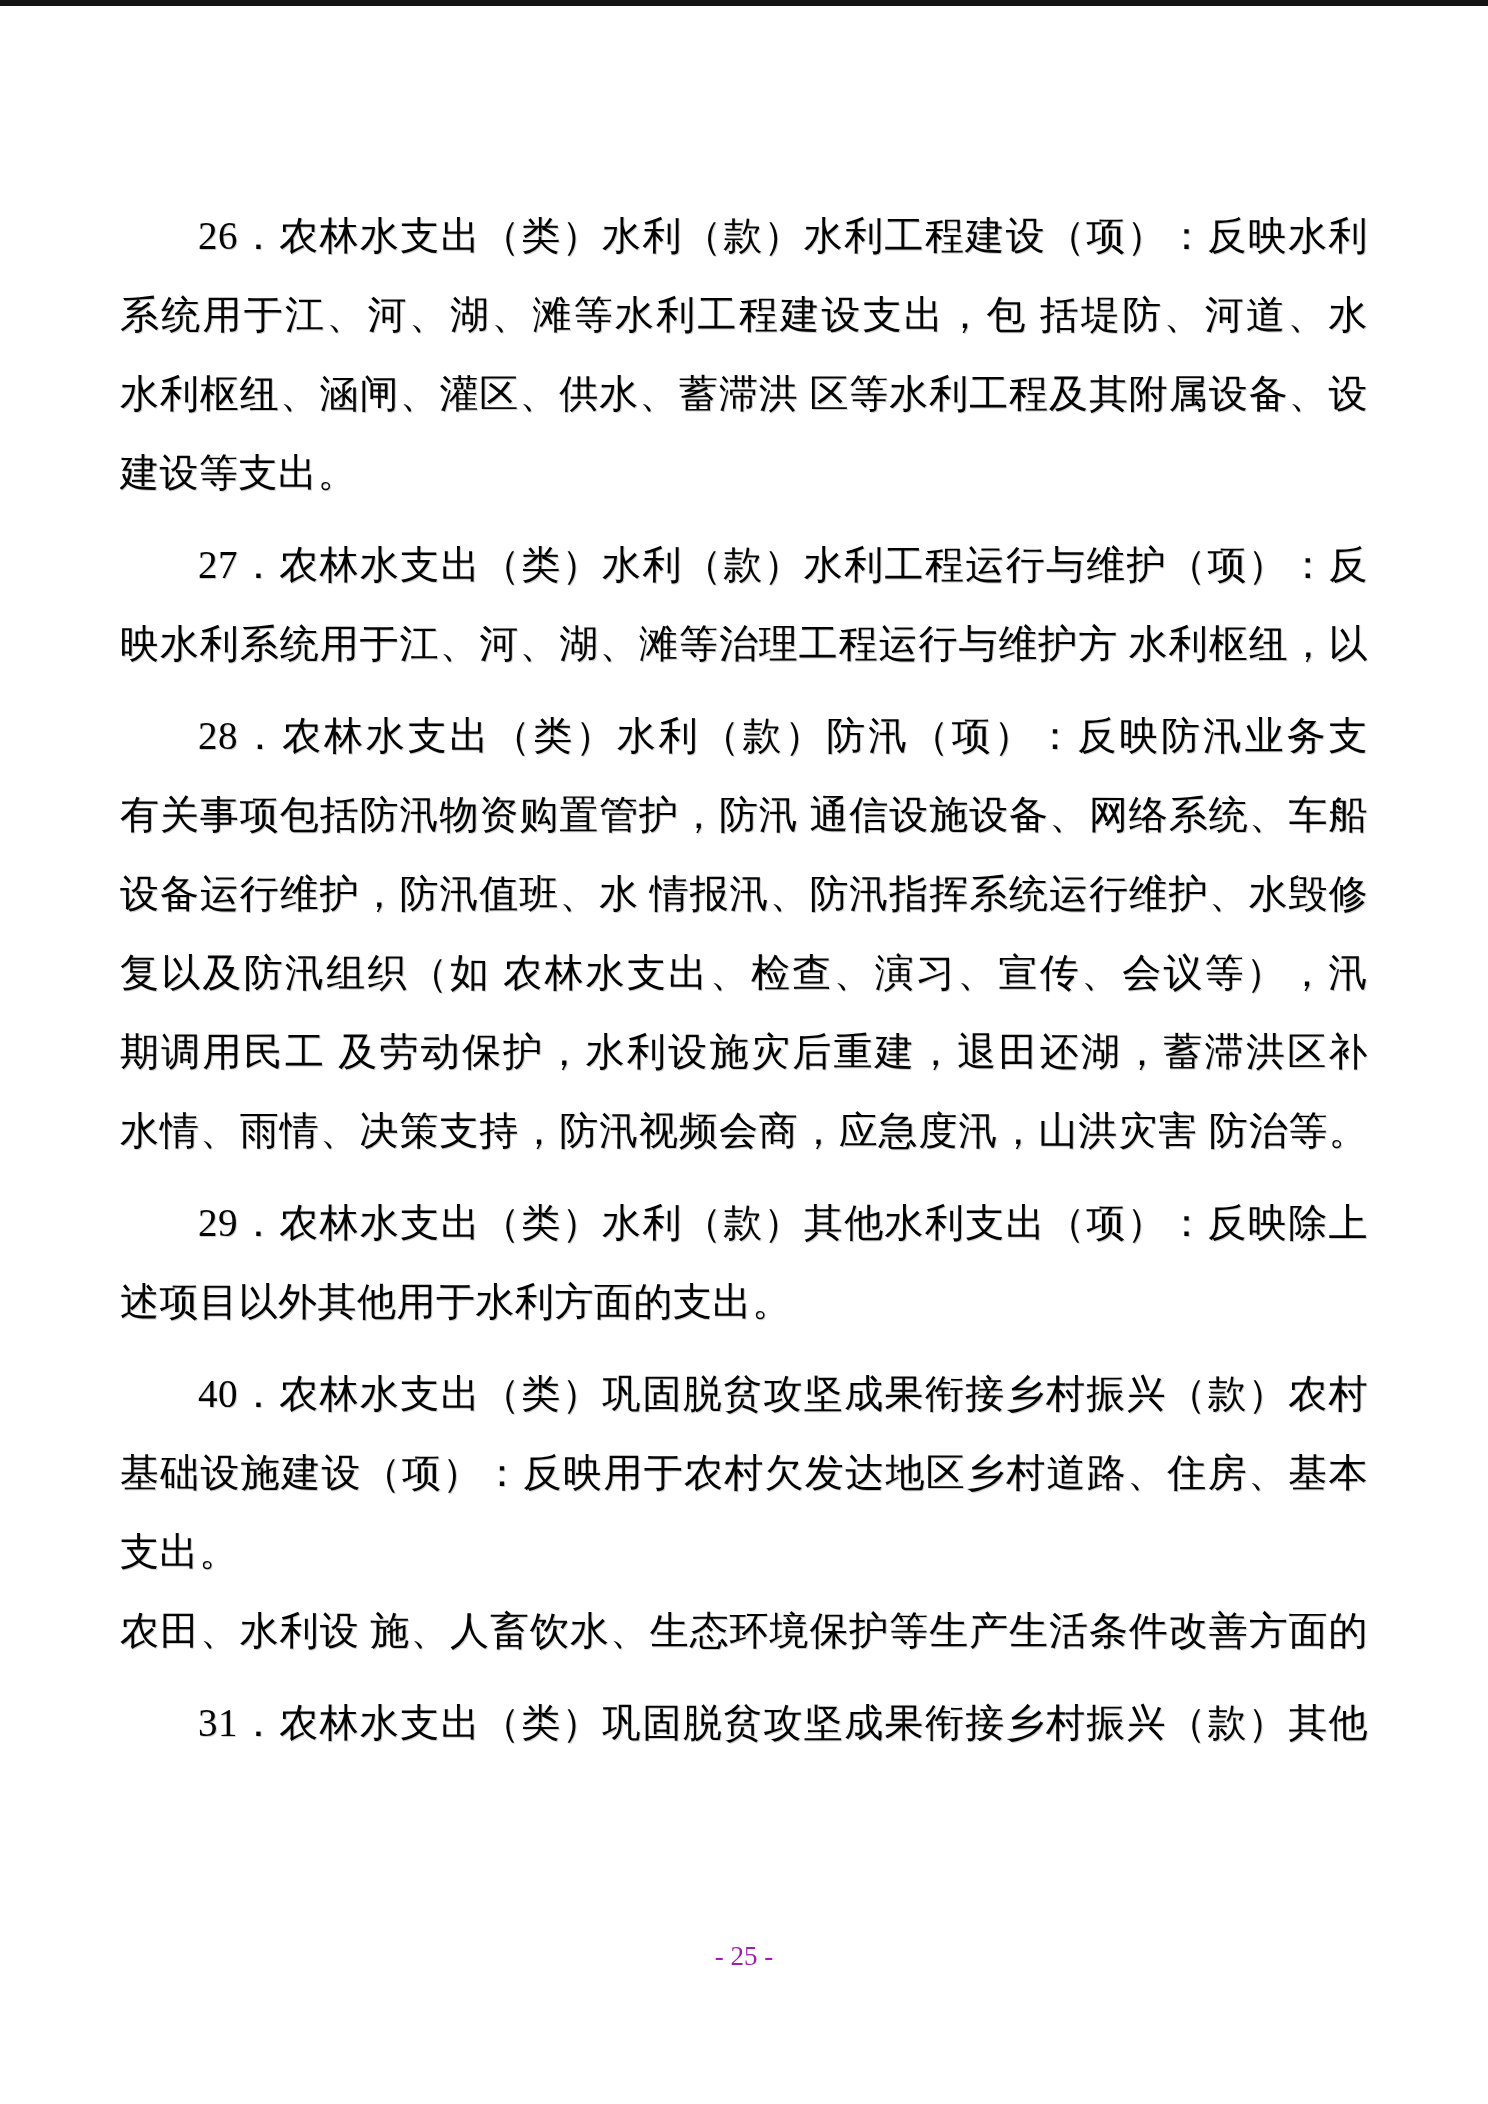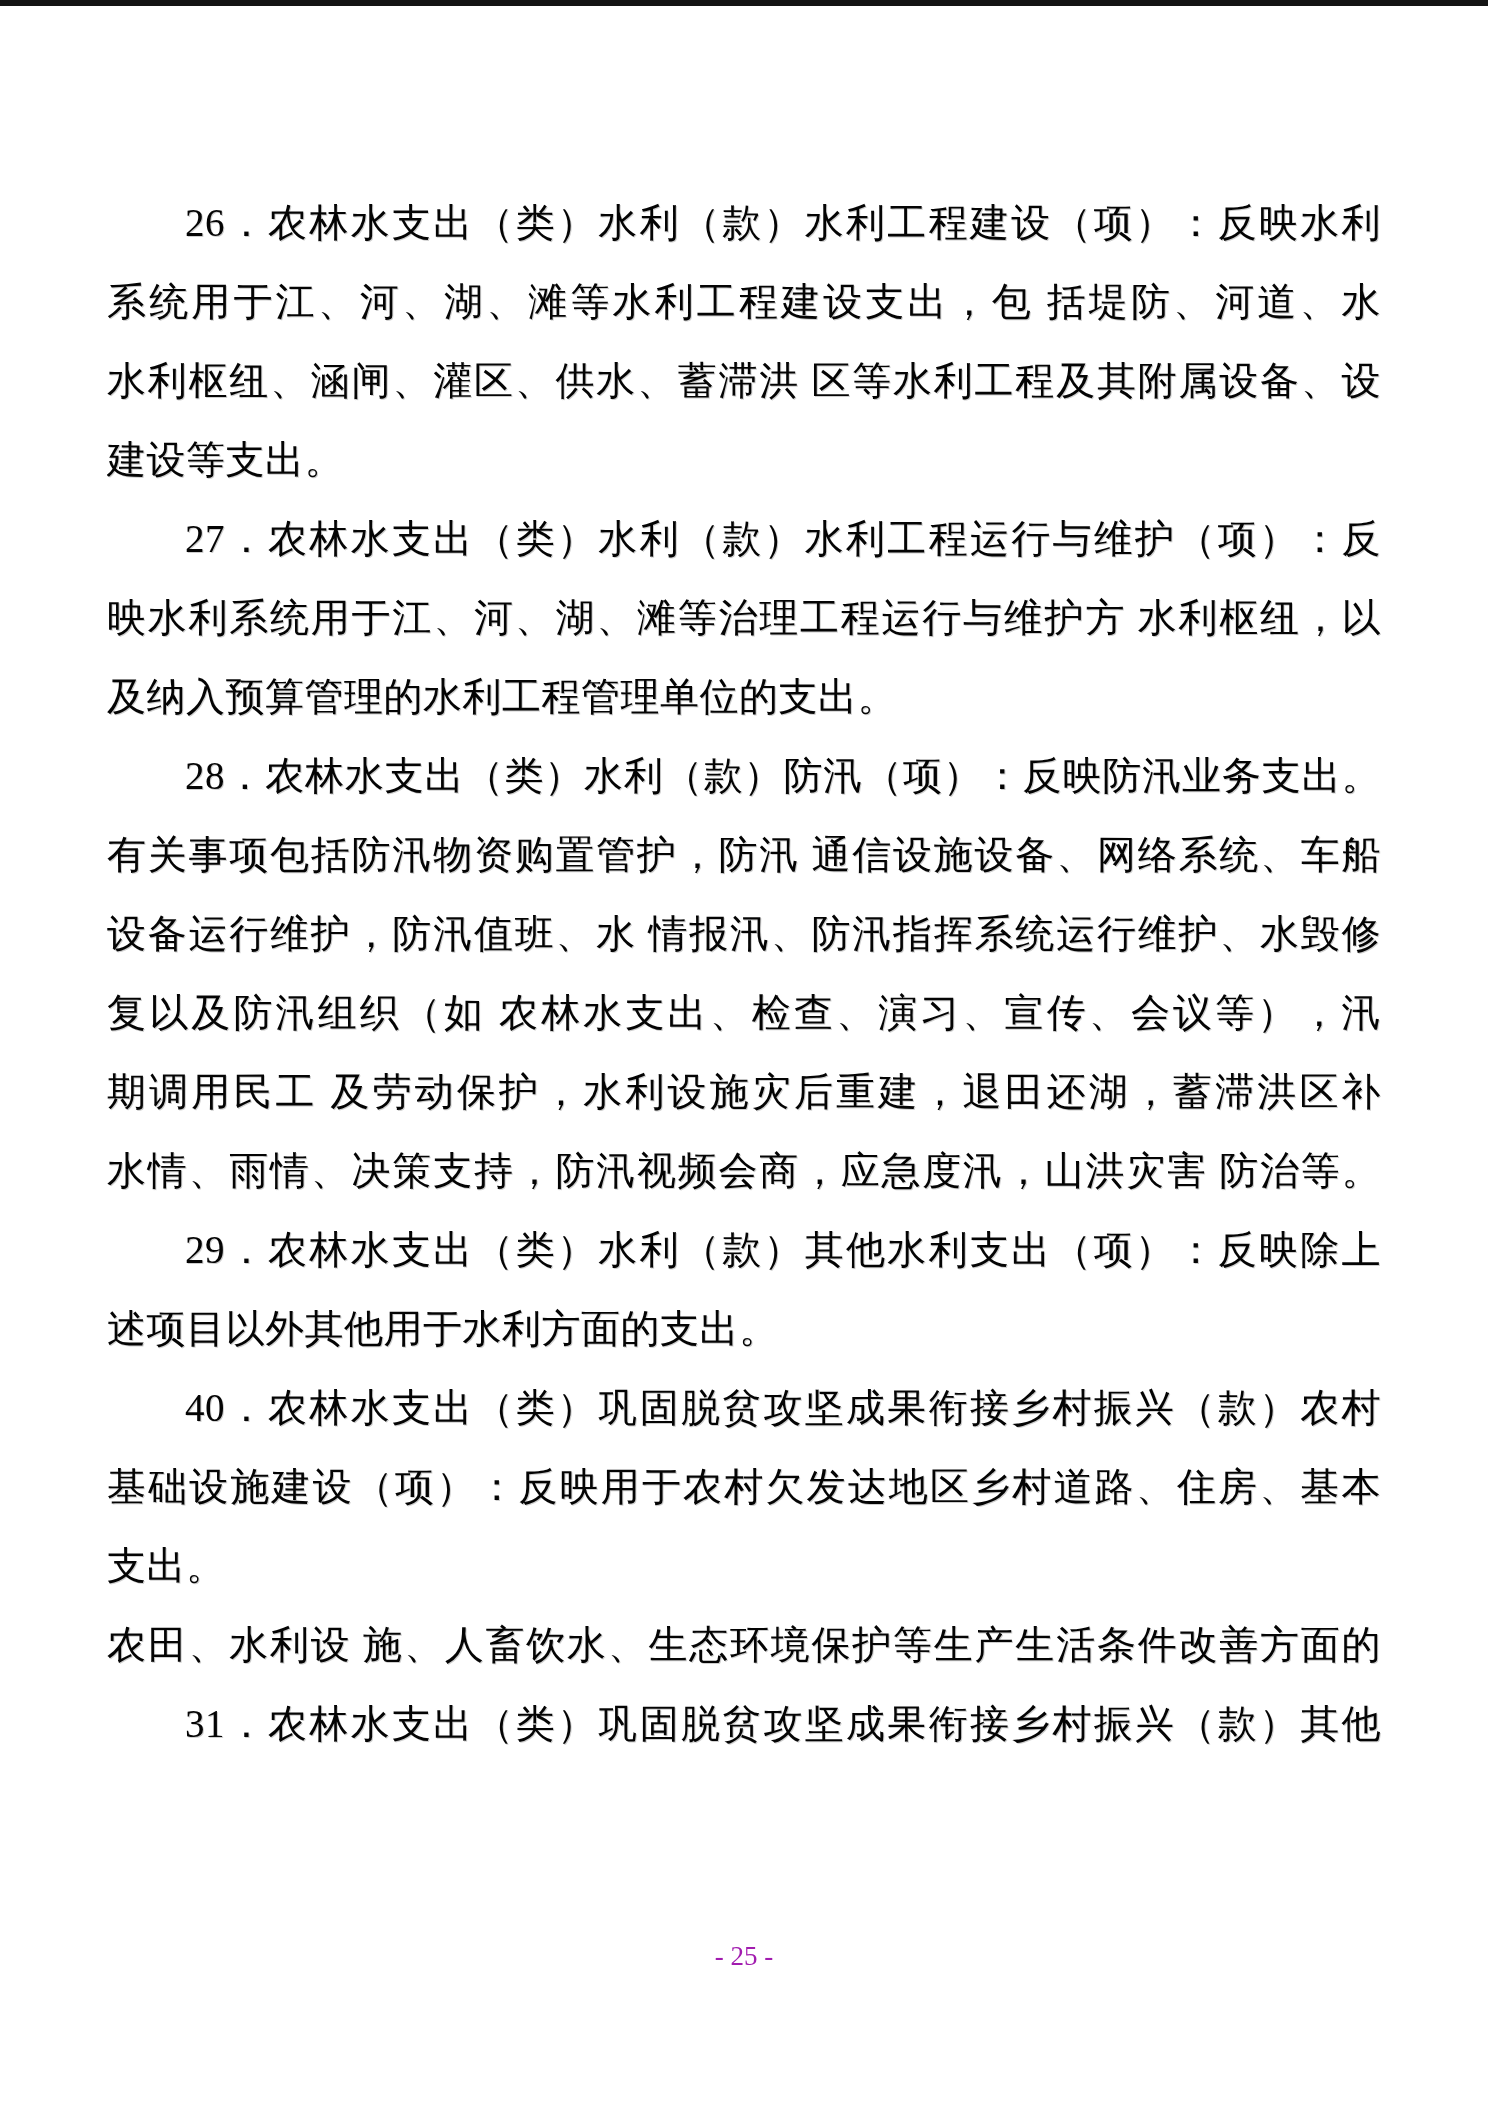--- a/index.html
+++ b/index.html
@@ -23,21 +23,21 @@
     height: 6px;
     background: #141414;
   }
   .content {
     position: absolute;
     left: 107px;
     top: 183px;
     width: 1274px;
   }
   .para {
-    margin: 0;
+    margin: 13px;
     padding: 0;
   }
   .line {
     font-size: 39px;
     line-height: 79px;
     height: 79px;
     overflow: hidden;
     text-align: justify;
     text-align-last: justify;
     text-justify: inter-character;
@@ -74,21 +74,20 @@
   <div class="para">
     <div class="line first">26．农林水支出（类）水利（款）水利工程建设（项）：反映水利</div>
     <div class="line">系统用于江、河、湖、滩等水利工程建设支出，包 括堤防、河道、水库、</div>
     <div class="line">水利枢纽、涵闸、灌区、供水、蓄滞洪 区等水利工程及其附属设备、设</div>
     <div class="line short">建设等支出。</div>
   </div>
 
   <div class="para">
     <div class="line first">27．农林水支出（类）水利（款）水利工程运行与维护（项）：反</div>
     <div class="line">映水利系统用于江、河、湖、滩等治理工程运行与维护方 水利枢纽，以</div>
-    <div class="line short">及纳入预算管理的水利工程管理单位的支出。</div>
   </div>
 
   <div class="para">
     <div class="line first">28．农林水支出（类）水利（款）防汛（项）：反映防汛业务支出。</div>
     <div class="line">有关事项包括防汛物资购置管护，防汛 通信设施设备、网络系统、车船</div>
     <div class="line">设备运行维护，防汛值班、水 情报汛、防汛指挥系统运行维护、水毁修</div>
     <div class="line">复以及防汛组织（如 农林水支出、检查、演习、宣传、会议等），汛</div>
     <div class="line">期调用民工 及劳动保护，水利设施灾后重建，退田还湖，蓄滞洪区补偿、</div>
     <div class="line">水情、雨情、决策支持，防汛视频会商，应急度汛，山洪灾害 防治等。</div>
   </div>

